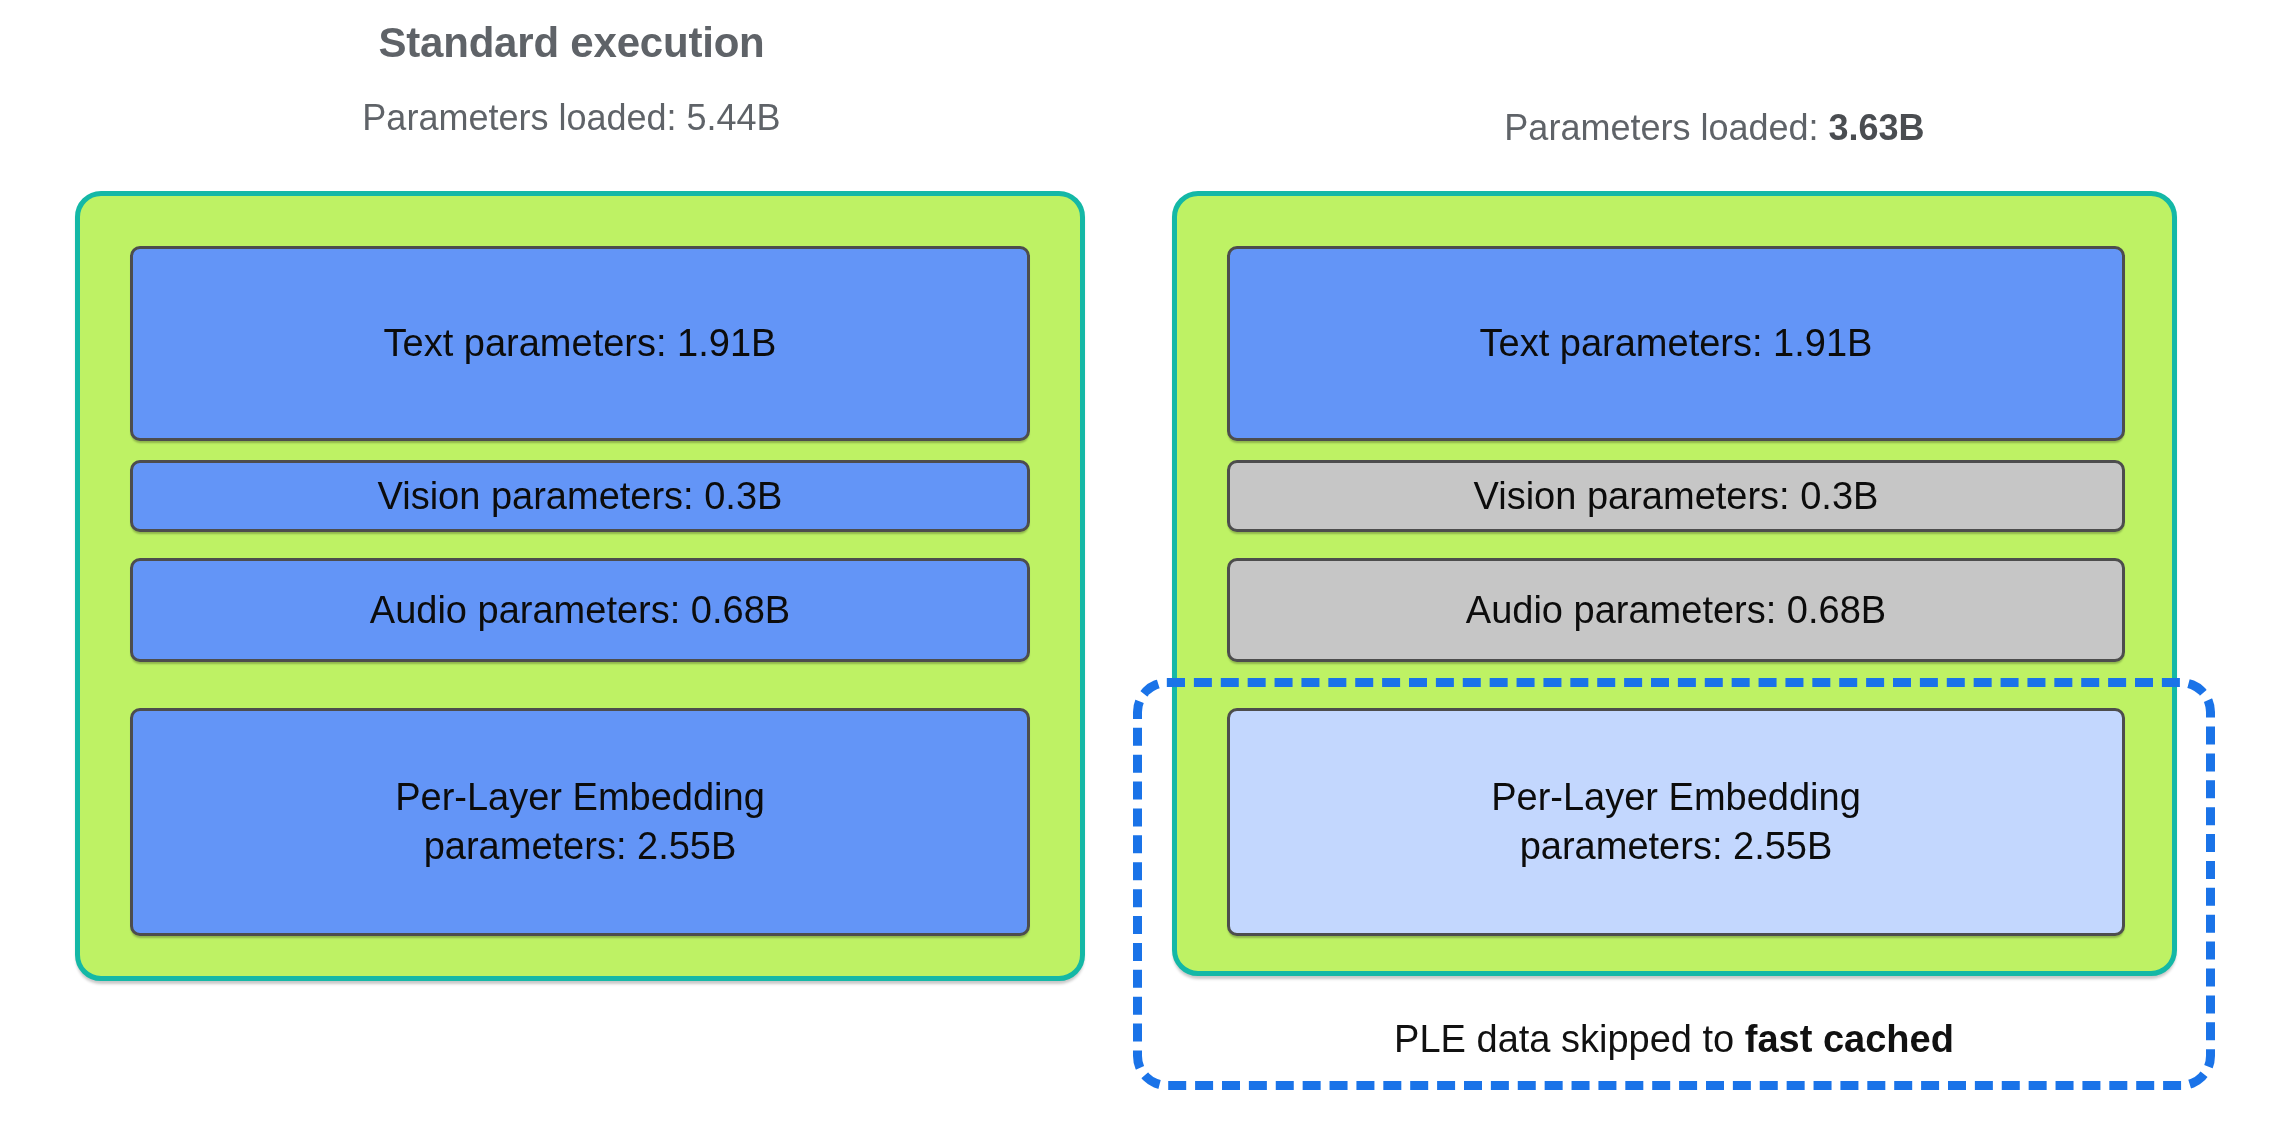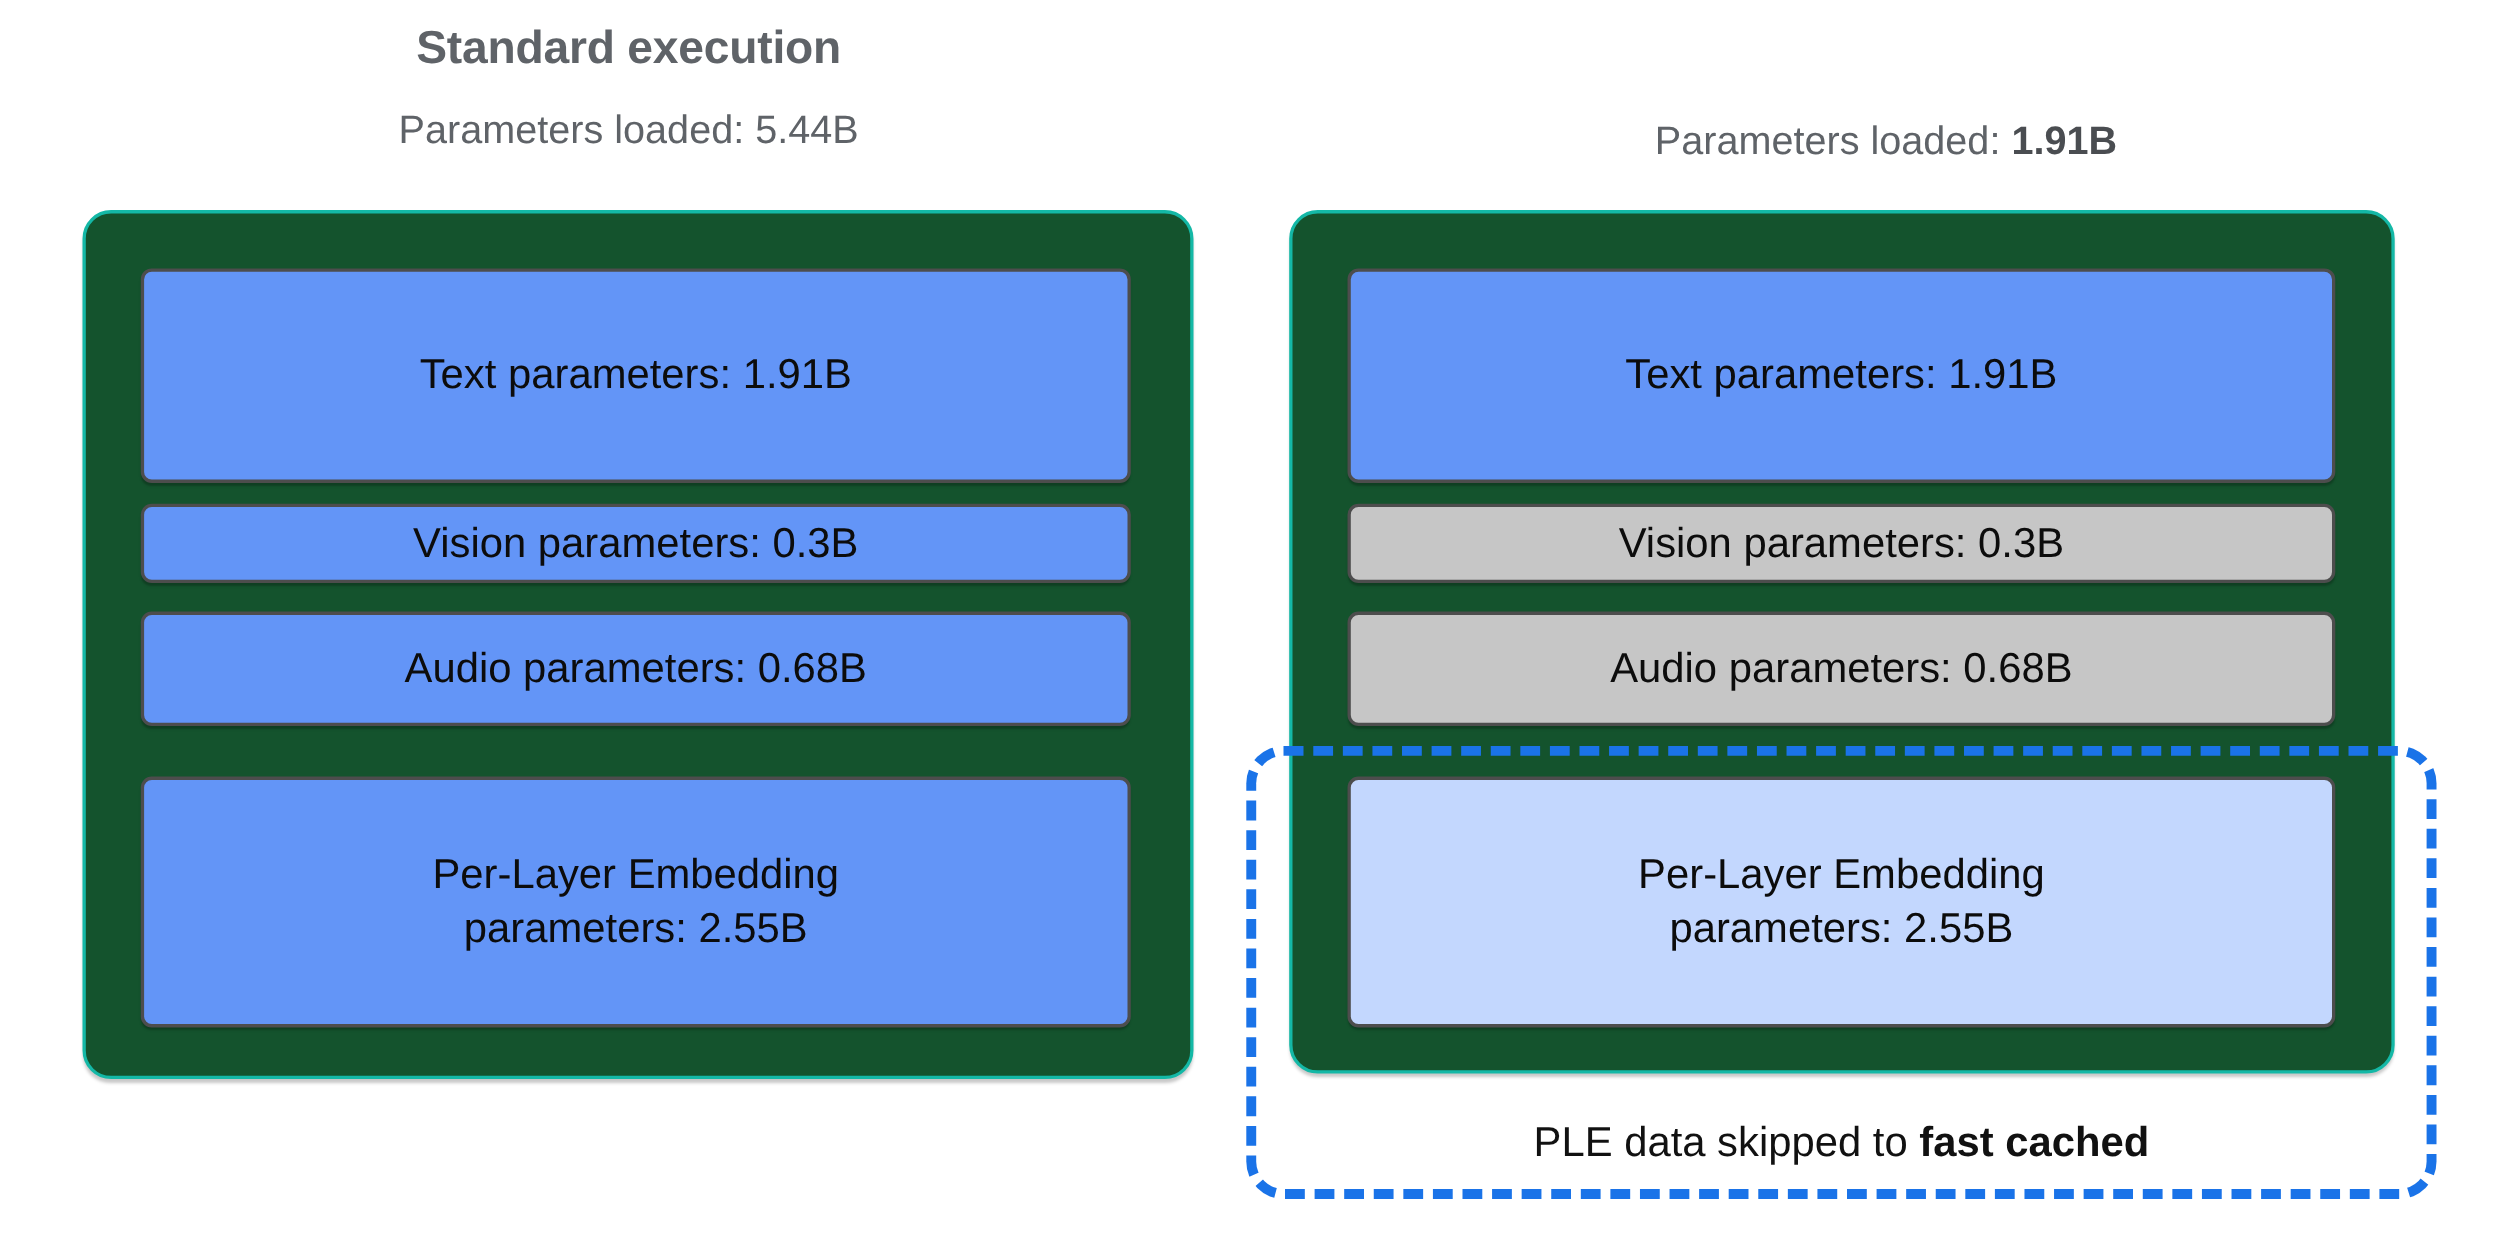--- a/index.html
+++ b/index.html
@@ -44,22 +44,22 @@
     white-space: nowrap;
   }
   .col-subtitle b {
     font-weight: bold;
     color: #4a4d51;
   }
 
   
   .panel {
     position: absolute;
-    background: #14532d;
-    border: 3px solid #14b8a6;
+    background: #bef264;
+    border: 5px solid #14b8a6;
     border-radius: 26px;
     box-sizing: border-box;
     box-shadow: 0 4px 3px -1px rgba(0,0,0,0.22);
   }
 
   
   .pbox {
     position: absolute;
     box-sizing: border-box;
     border: 3px solid #4d4d4d;
@@ -124,21 +124,21 @@
 
     <div class="pbox blue" style="left:50px; top:512px; width:900px; height:228px;">
       <span class="lines">
         <span>Per-Layer Embedding</span><br>
         <span>parameters: 2.55B</span>
       </span>
     </div>
   </div>
 
 
-  <div class="col-subtitle" style="left:1143px; top:110px; width:1143px;"><span>Parameters loaded: </span><b>1.91B</b></div>
+  <div class="col-subtitle" style="left:1143px; top:110px; width:1143px;"><span>Parameters loaded: </span><b>3.63B</b></div>
 
   <div class="panel" style="left:1172px; top:191px; width:1005px; height:785px;">
 
     <div class="pbox blue" style="left:50px; top:50px; width:898px; height:195px;">
       <span class="lines">Text parameters: 1.91B</span>
     </div>
 
     <div class="pbox grey" style="left:50px; top:264px; width:898px; height:72px;">
       <span class="lines">Vision parameters: 0.3B</span>
     </div>

